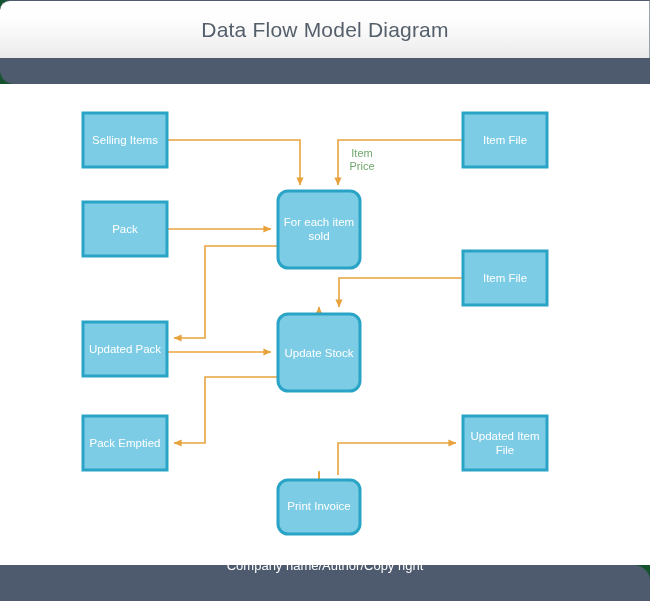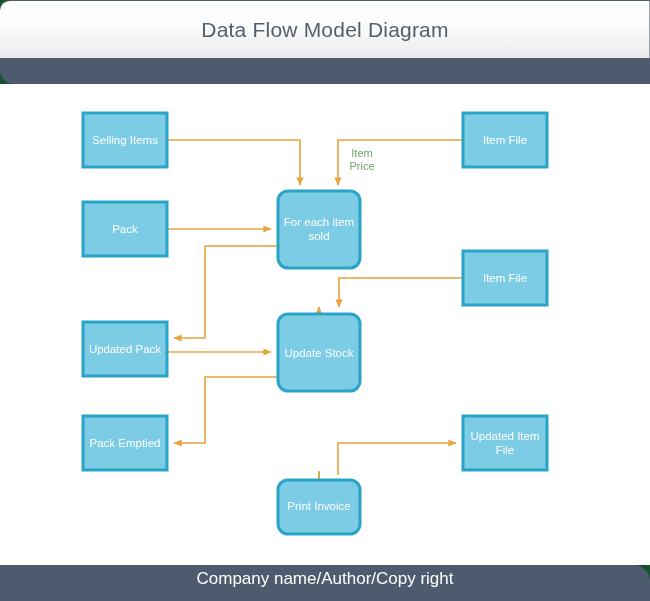--- a/index.html
+++ b/index.html
@@ -101,26 +101,26 @@
     left: 0;
     bottom: 0;
     width: 650px;
     height: 36px;
     background: #4e5a6e;
     border-top-right-radius: 16px;
   }
   .footer-text {
     position: absolute;
     left: 0;
-    bottom: 4px;
+    bottom: 17px;
     width: 650px;
     height: 36px;
     line-height: 36px;
     text-align: center;
-    font-size: 17px;
+    font-size: 13px;
     color: #ffffff;
     white-space: nowrap;
   }
 </style>
 </head>
 <body>
 
 <div id="page">
 
   <div class="header-panel">

